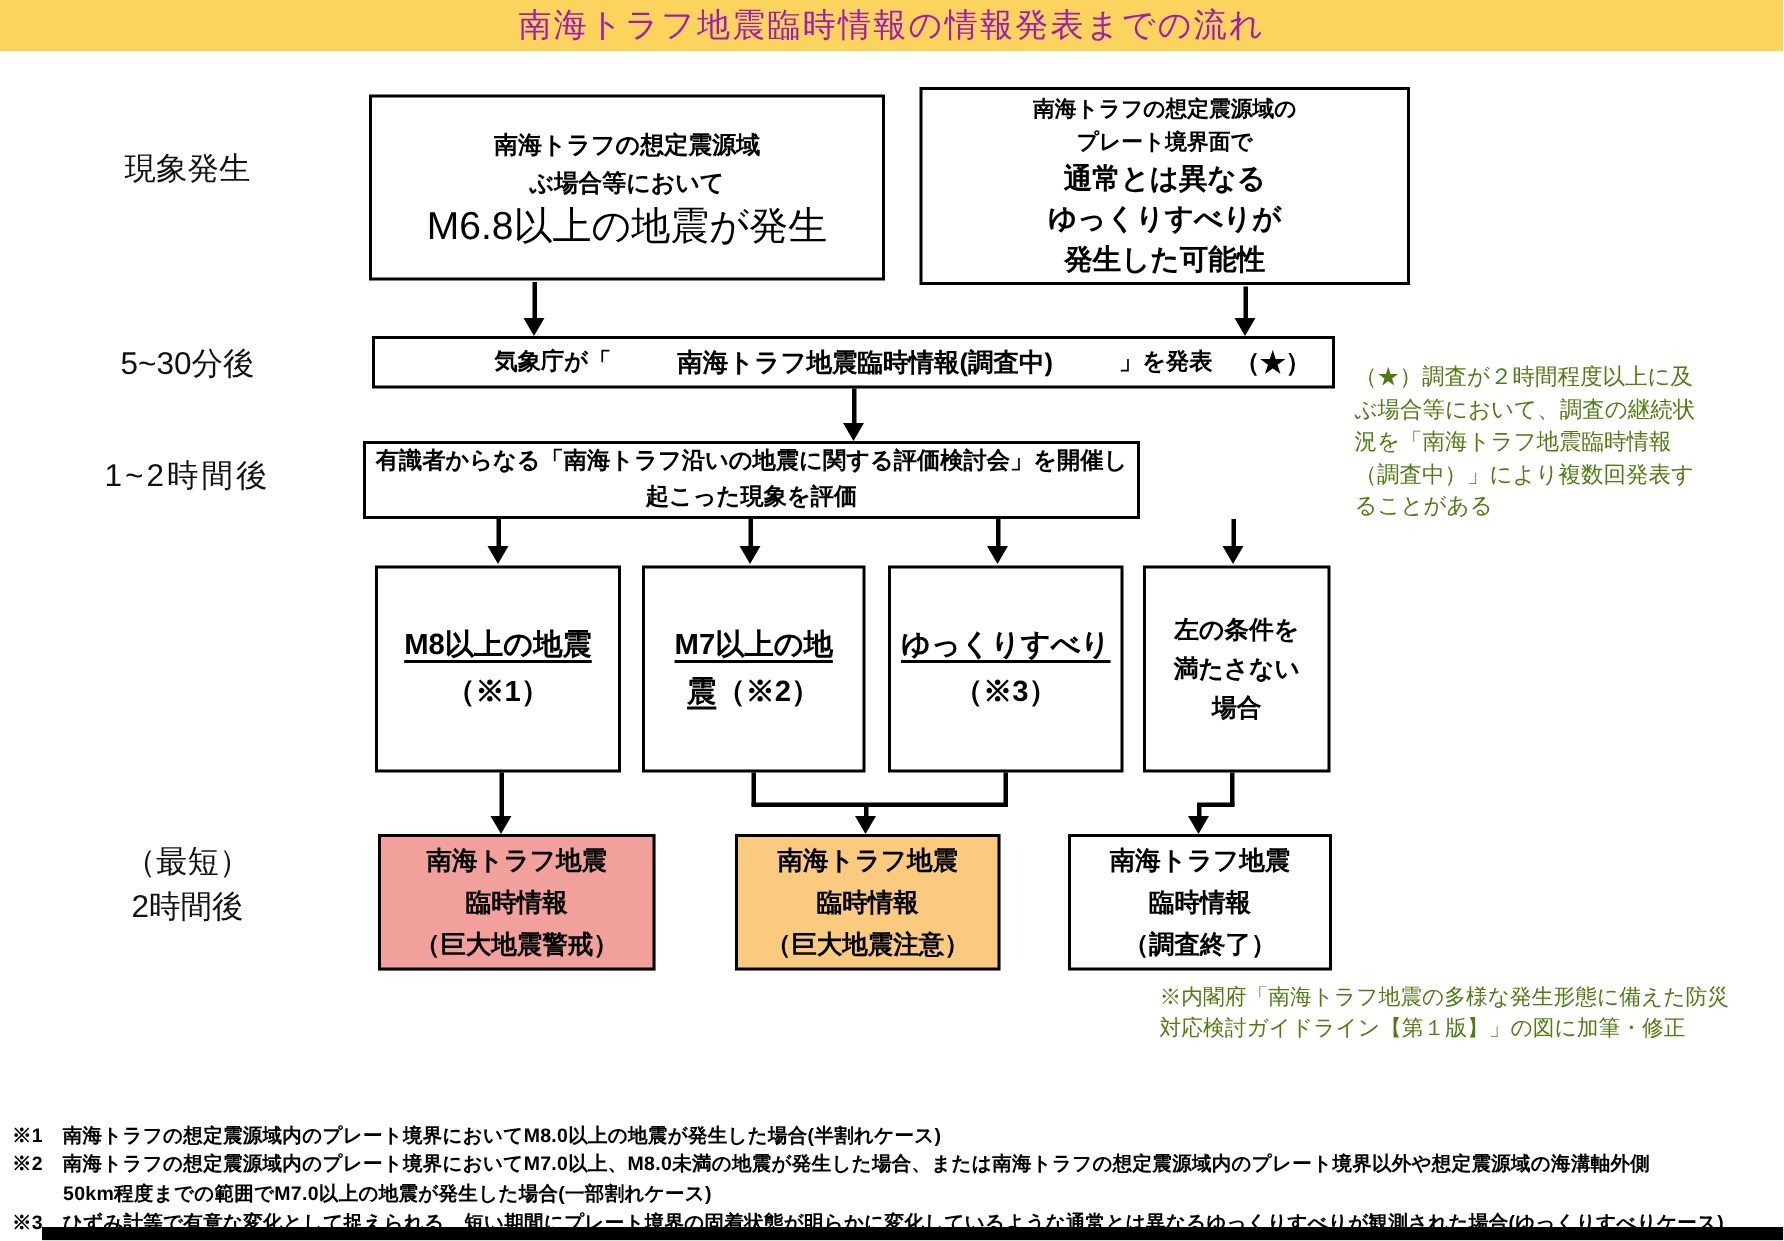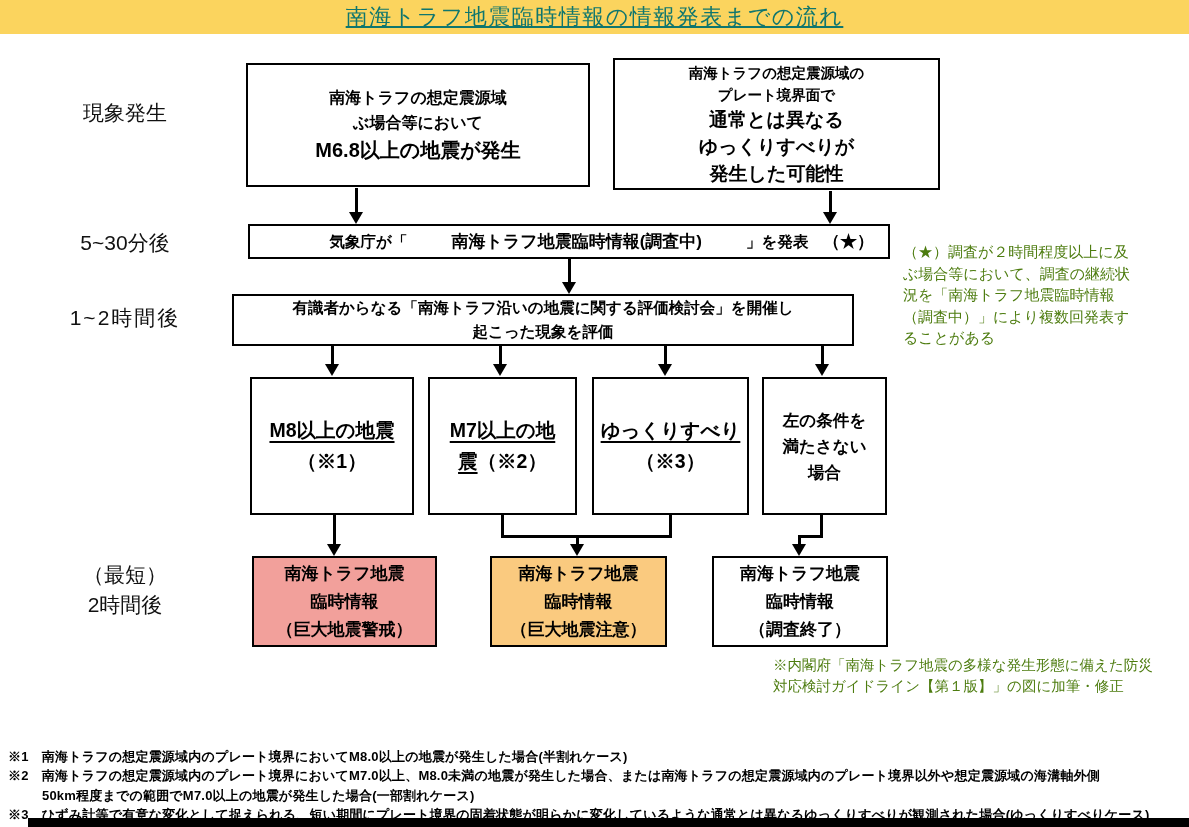--- a/index.html
+++ b/index.html
@@ -2,33 +2,33 @@
 <html><head>
 <meta charset="utf-8">
 <style>
   * { margin:0; padding:0; box-sizing:border-box; }
   html,body { background:#fff; }
   body { font-family:"Liberation Sans", sans-serif; color:#000; }
   .canvas { position:relative; width:1189px; height:827px; background:#fff; overflow:hidden; }
 
   .titlebar { position:absolute; left:0; top:0; width:1189px; height:34px;
     background:#FBD45E; display:flex; align-items:center; justify-content:center;
-    font-size:22px; letter-spacing:1.5px; color:#0f766e;text-decoration:underline; }
+    font-size:22px; letter-spacing:1.5px; color:#a21caf; }
 
   .stage { position:absolute; font-size:21px; line-height:30px; text-align:center; color:#111; }
 
   .box { position:absolute; border:2px solid #000; background:#fff;
     display:flex; flex-direction:column; align-items:center; justify-content:center;
     text-align:center; }
 
   .red { color:#000000; }
   .u  { text-decoration:underline; text-decoration-thickness:2px; text-underline-offset:4px; }
 
   .b16 { font-size:16px; font-weight:bold; line-height:25px; }
-  .r20 { font-size:20px; font-weight:bold; line-height:30px; }
+  .r20 { font-size:26px; font-weight:normal; line-height:30px; }
   .b14 { font-size:14.5px; font-weight:bold; line-height:22px; }
   .r19 { font-size:19px; font-weight:bold; line-height:27px; }
   .b15 { font-size:15.5px; font-weight:bold; line-height:24px; }
   .f19 { font-size:19.5px; font-weight:bold; line-height:31px; }
   .k16 { font-size:16.5px; font-weight:bold; line-height:26px; }
   .res { font-size:17px; font-weight:bold; line-height:28px; }
 
   .announce { flex-direction:row;gap:44px; }
   .announce .star { position:absolute; right:14px; font-size:17px; font-weight:bold; }
   .announce .hl { font-size:17px; }
@@ -93,21 +93,21 @@
 
   <div class="note-serif star-note">（★）調査が２時間程度以上に及
 ぶ場合等において、調査の継続状
 況を「南海トラフ地震臨時情報
 （調査中）」により複数回発表す
 ることがある</div>
 
   <div class="vline" style="left:568px;top:259px;height:24px"></div>
   <div class="ahead" style="left:562px;top:282px"></div>
 
-  <div class="box" style="left:232px;top:294px;width:622px;height:52px">
+  <div class="box" style="left:242px;top:294px;width:518px;height:52px">
     <div class="b15">有識者からなる「南海トラフ沿いの地震に関する評価検討会」を開催し</div>
     <div class="b15">起こった現象を評価</div>
   </div>
 
   <div class="vline" style="left:331px;top:346px;height:20px"></div>
   <div class="ahead" style="left:325px;top:364px"></div>
   <div class="vline" style="left:499px;top:346px;height:20px"></div>
   <div class="ahead" style="left:493px;top:364px"></div>
   <div class="vline" style="left:664px;top:346px;height:20px"></div>
   <div class="ahead" style="left:658px;top:364px"></div>

